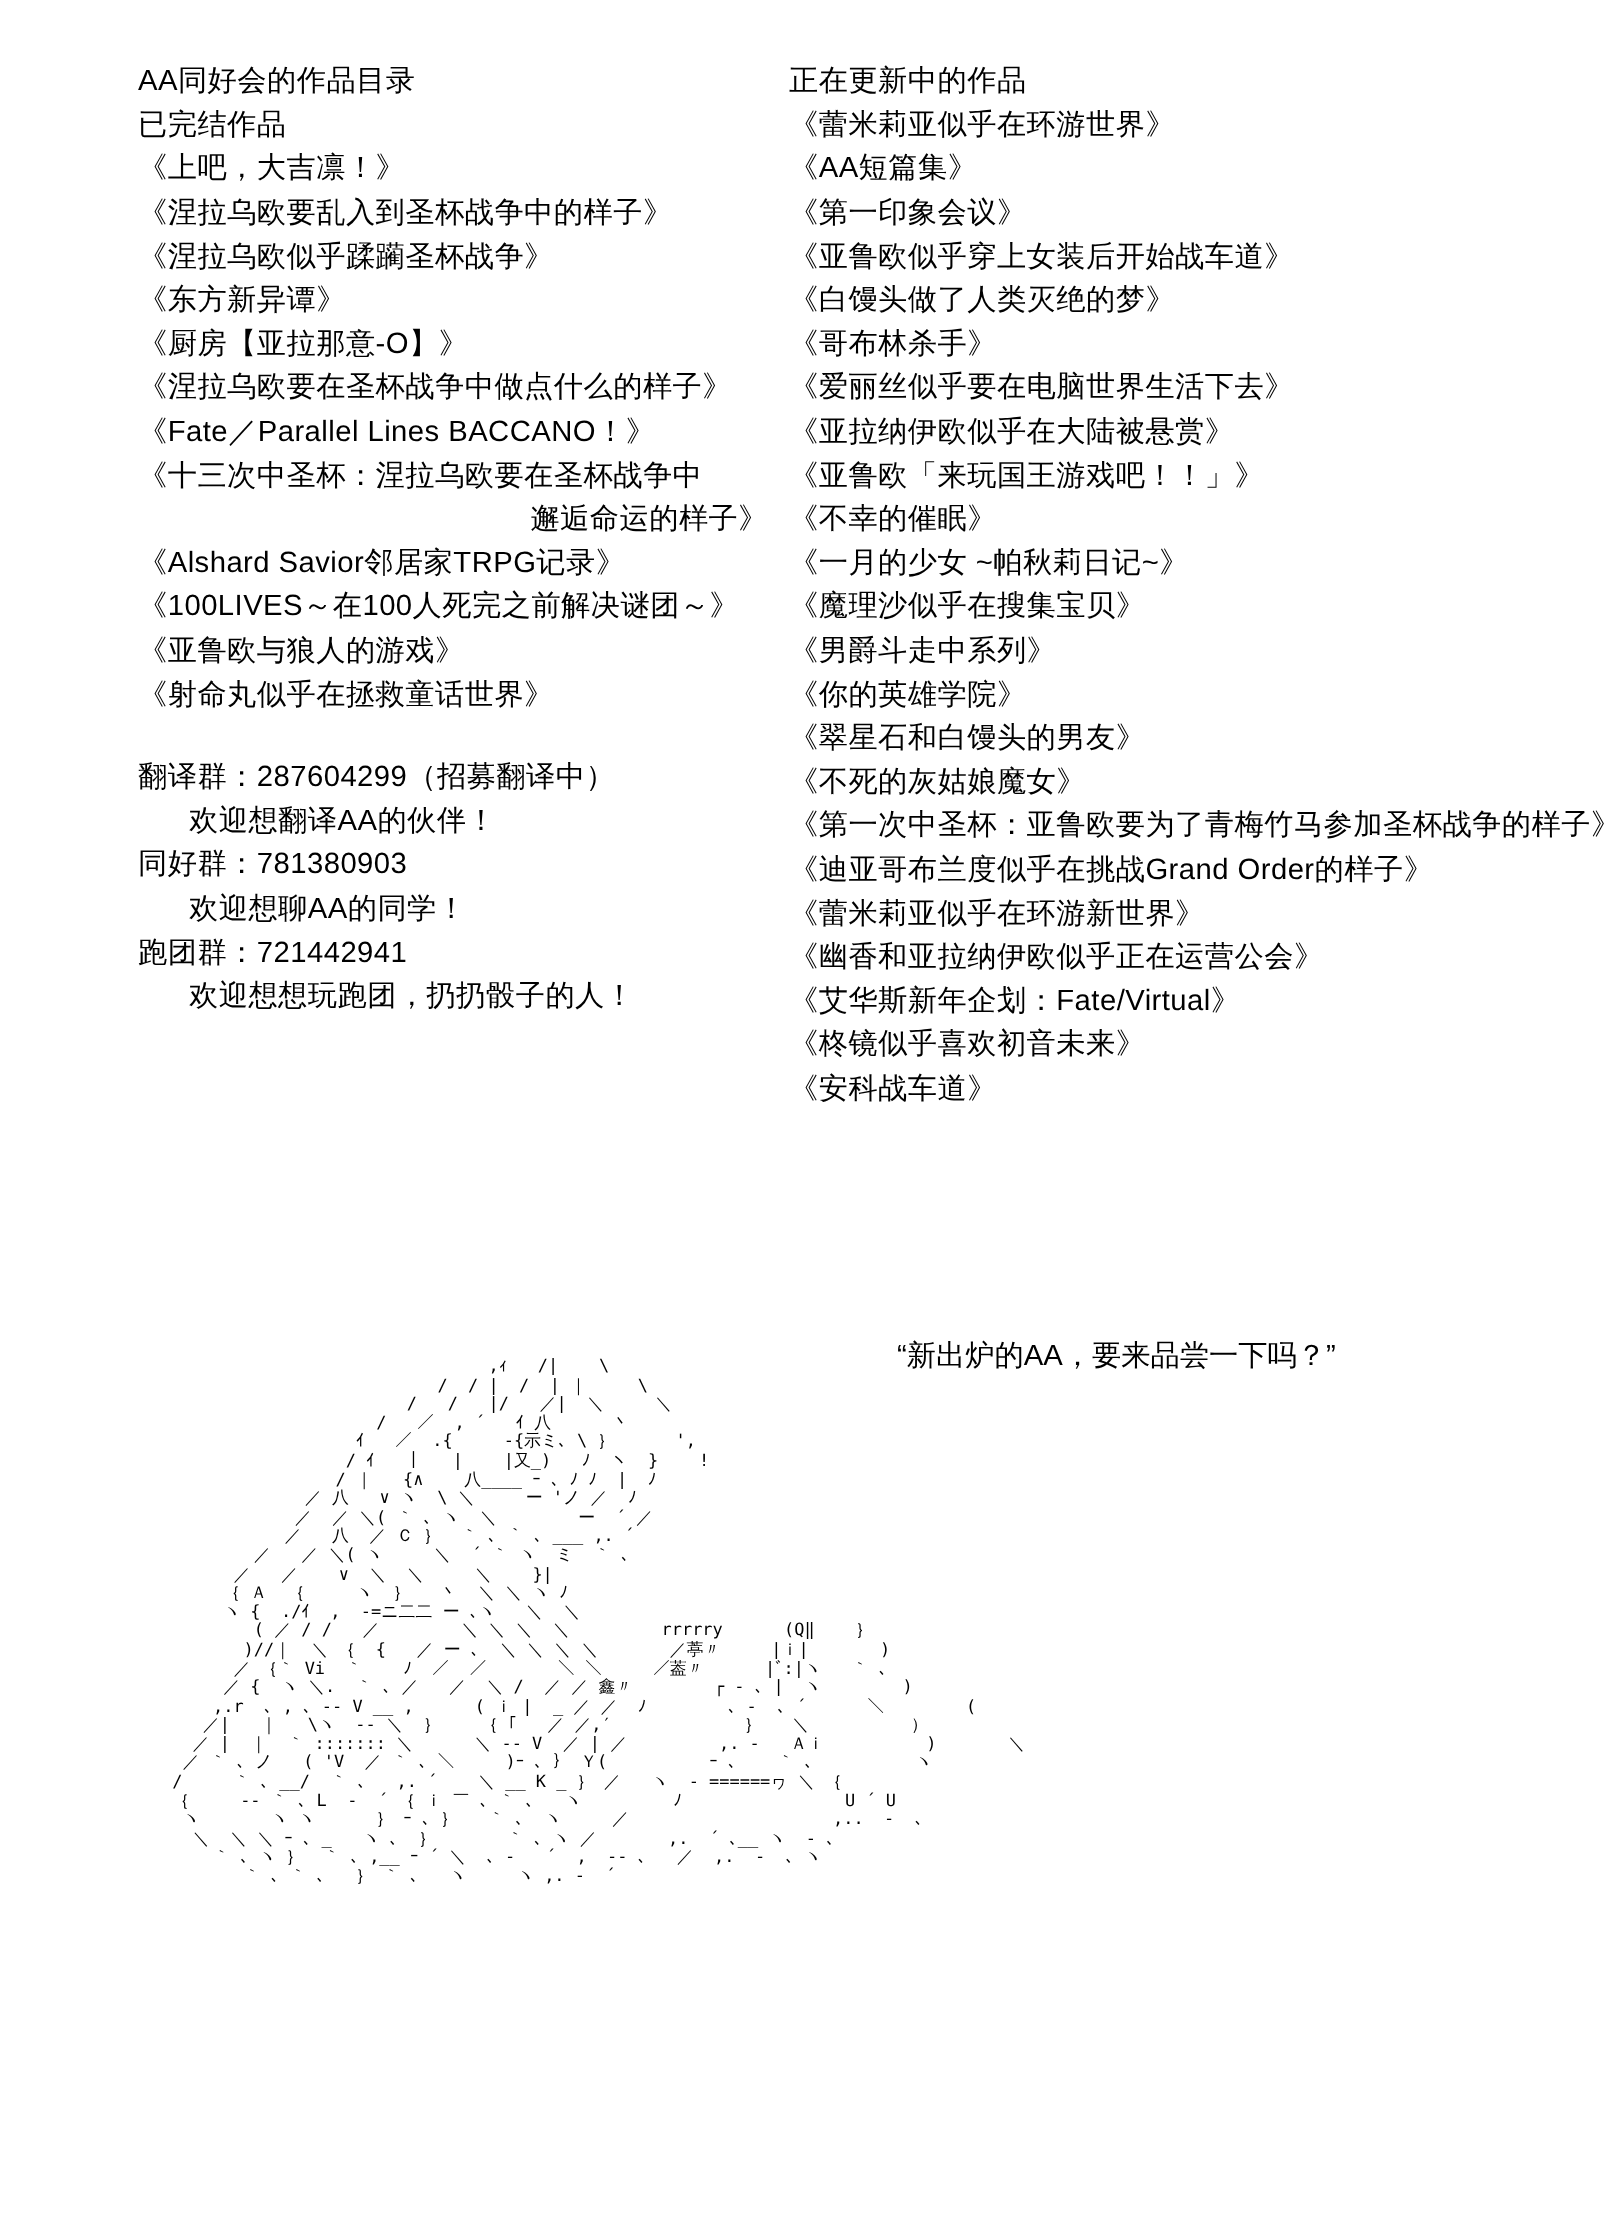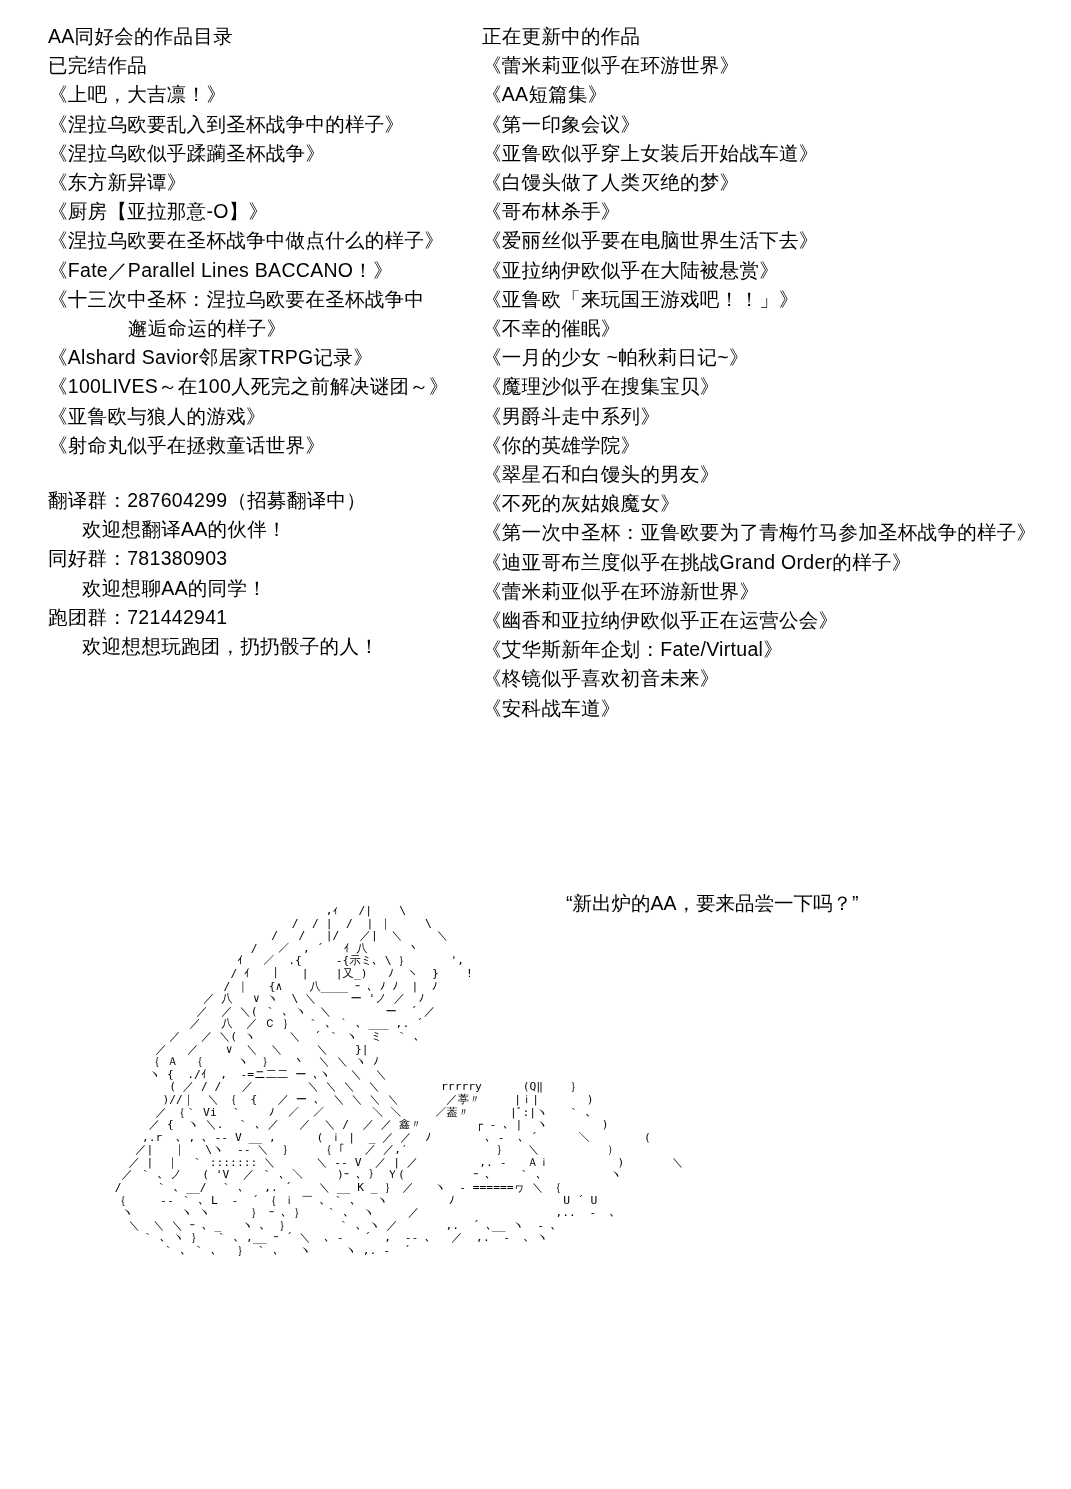--- a/index.html
+++ b/index.html
@@ -15,48 +15,50 @@
     color: #000000;
     overflow: hidden;
   }
   .page {
     position: relative;
     width: 1071px;
     height: 1489px;
   }
   .col {
     position: absolute;
-    top: 22px;
+    top: 40px;
+    margin-left: 44px;
   }
   .col-left {
     left: 48px;
     width: 420px;
   }
   .col-right {
     left: 482px;
     width: 560px;
   }
   .line {
     font-size: 19.5px;
     line-height: 29.2px;
     white-space: pre;
     letter-spacing: 0.3px;
   }
   .line.indent {
     padding-left: 34px;
   }
   .line.indent2 {
     padding-left: 80px;
+    text-align: right;
   }
   .spacer-md { height: 26px; }
   .contact-block .line { line-height: 29.2px; }
 
   .aa-caption {
     position: absolute;
-    left: 566px;
+    left: 598px;
     top: 890px;
     font-size: 19.5px;
     white-space: pre;
   }
   .aa-art {
     position: absolute;
     left: 108px;
     top: 905px;
     font-family: "DejaVu Sans Mono", monospace;
     font-size: 11.3px;

